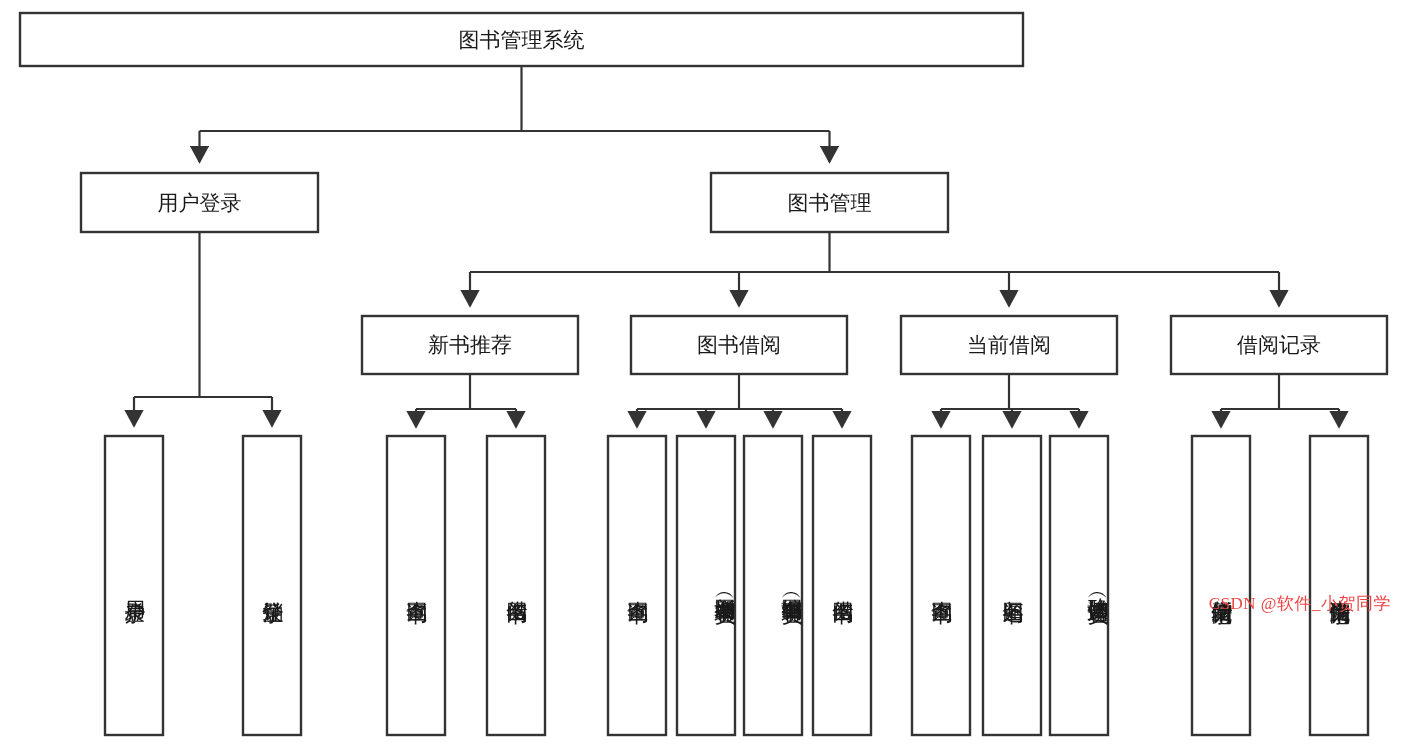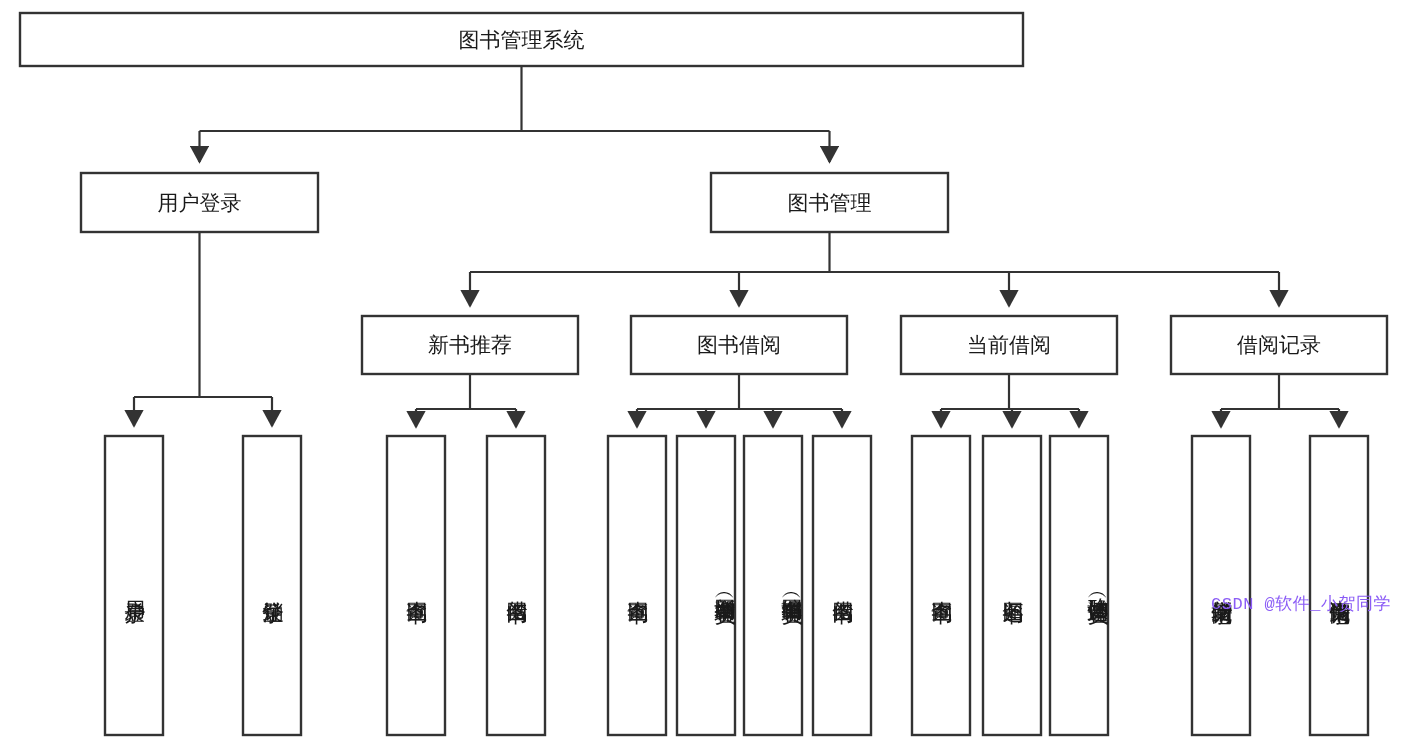--- a/index.html
+++ b/index.html
@@ -61,23 +61,23 @@
     align-items: center;
     justify-content: center;
     text-align: center;
     white-space: nowrap;
     pointer-events: none;
   }
   .watermark {
     position: absolute;
     right: 14px;
     bottom: 6px;
-    font-family: Liberation Mono, monospace;
+    font-family: Liberation Serif, serif;
     font-size: 17px;
-    color: #8b5cf6;
+    color: #ef4444;
     letter-spacing: 0.5px;
     white-space: nowrap;
   }
 </style>
 </head>
 <body>
 
 <div id="diagram-root">
 
   <svg class="diagram-canvas" viewBox="0 0 1405 747">

